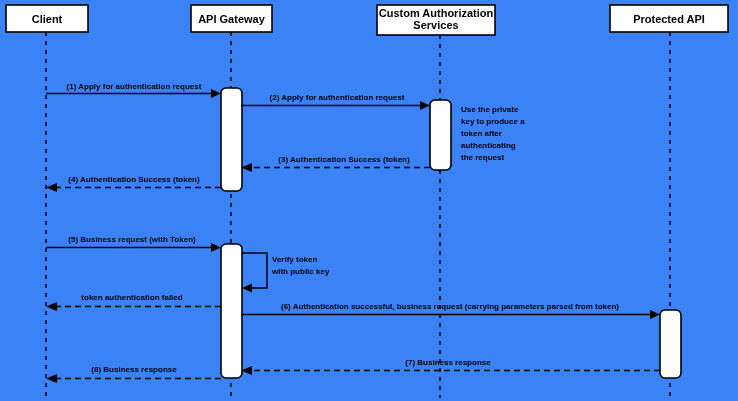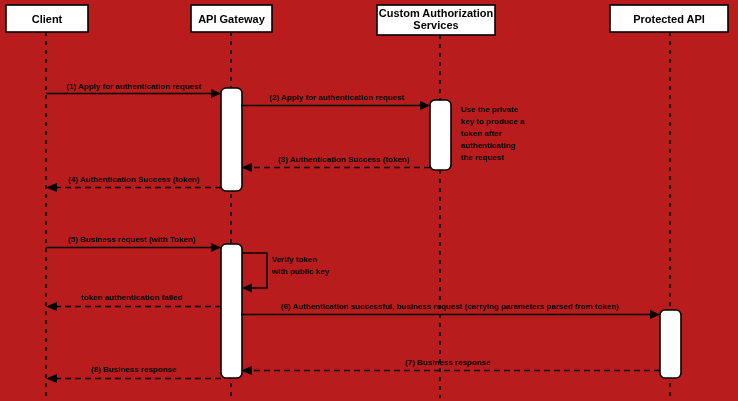--- a/index.html
+++ b/index.html
@@ -4,21 +4,21 @@
 <style>
   html, body {
     margin: 0;
     padding: 0;
     background: #ffffff;
   }
   #diagram-root {
     position: relative;
     width: 738px;
     height: 401px;
-    background: #b91c1c;
+    background: #3b82f6;
     font-family: "Liberation Sans", sans-serif;
     overflow: hidden;
   }
   svg#seq-svg {
     position: absolute;
     left: 0;
     top: 0;
     width: 738px;
     height: 401px;
     display: block;

